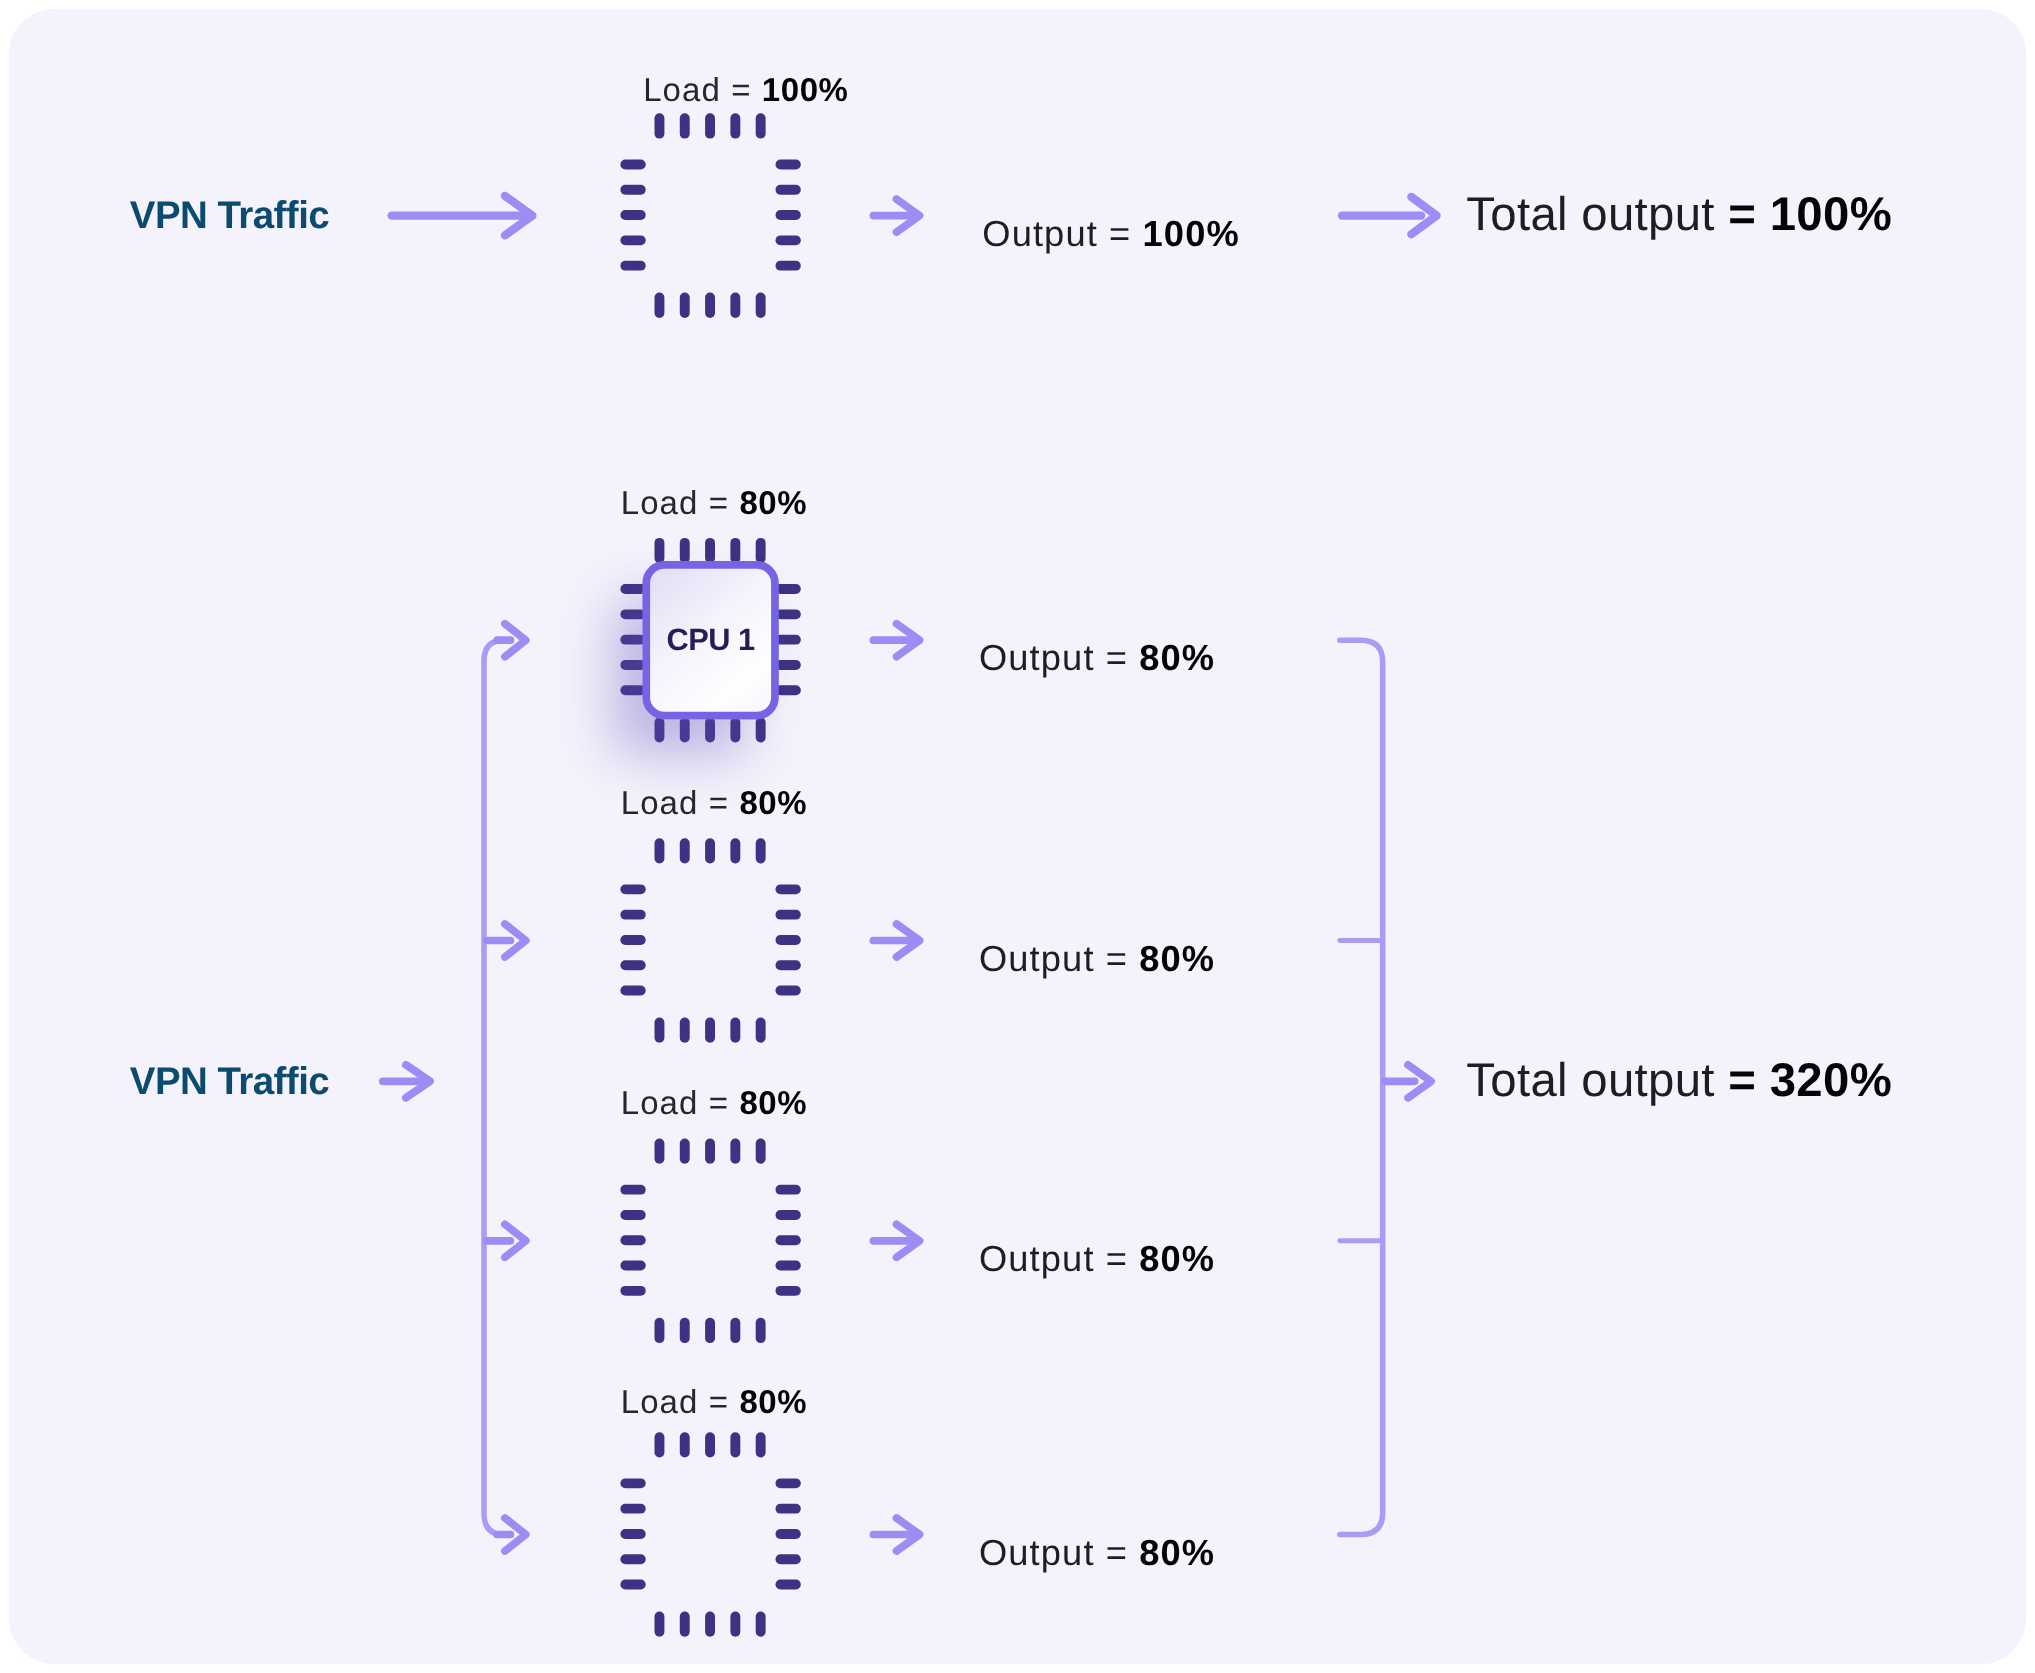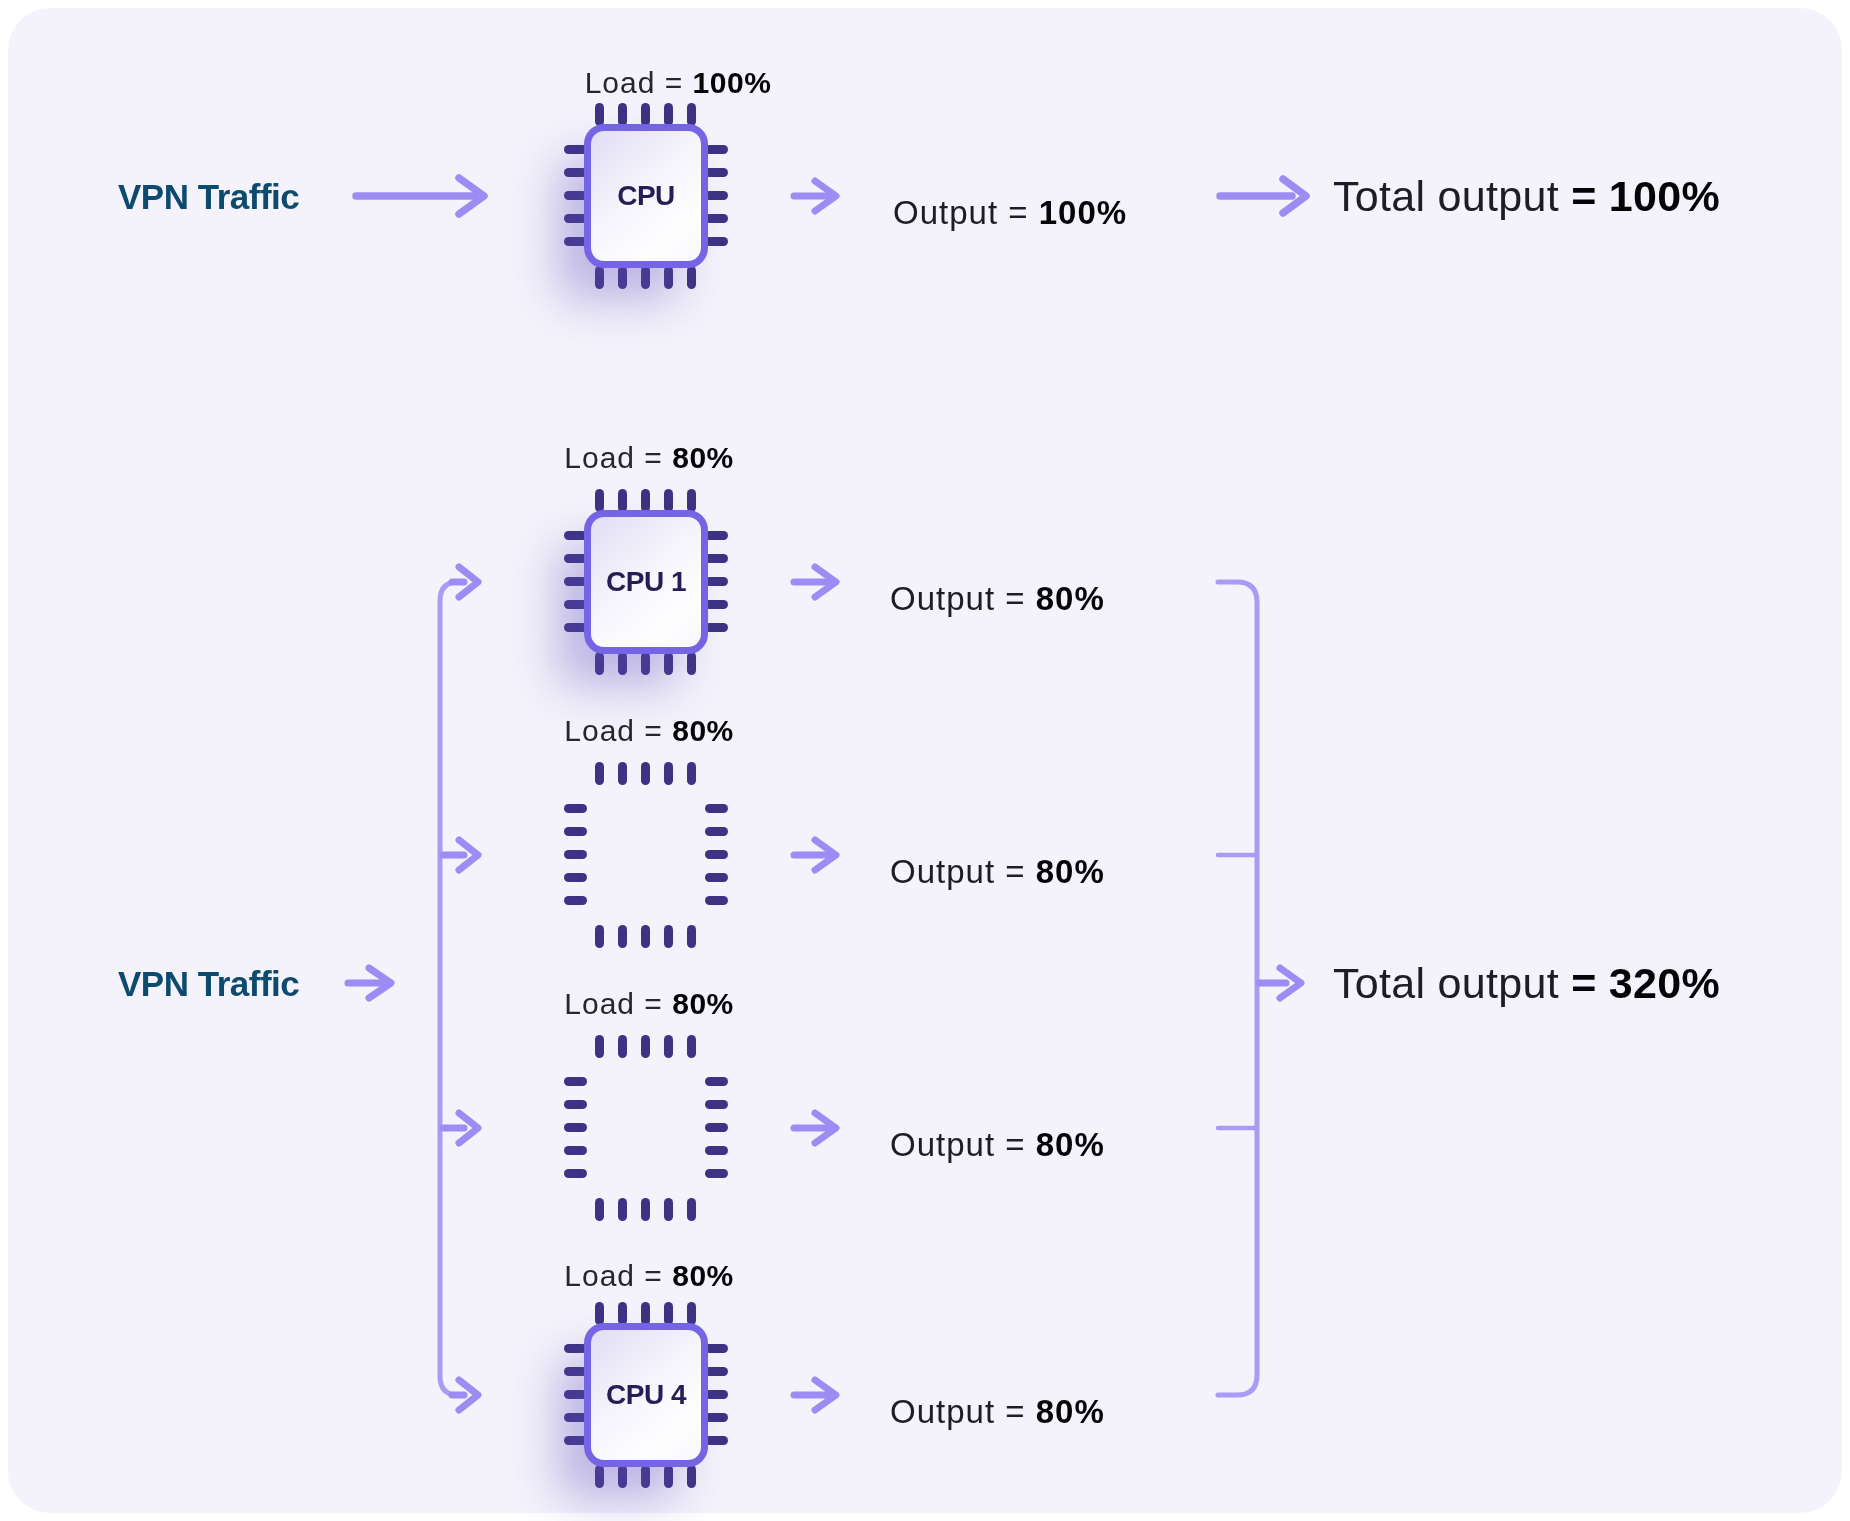--- a/index.html
+++ b/index.html
@@ -135,23 +135,20 @@
     <div class="pin h pl ph1"></div>
     <div class="pin h pl ph2"></div>
     <div class="pin h pl ph3"></div>
     <div class="pin h pl ph4"></div>
     <div class="pin h pl ph5"></div>
     <div class="pin h pr ph1"></div>
     <div class="pin h pr ph2"></div>
     <div class="pin h pr ph3"></div>
     <div class="pin h pr ph4"></div>
     <div class="pin h pr ph5"></div>
-    <div class="body">
-        <span>CPU</span>
-      </div>
   </div>
 
   <div class="txt outlbl" style="left:893px;top:196px;"><span>Output = </span><b>100%</b></div>
 
   <div class="txt totlbl" style="left:1333px;top:196px;"><span>Total output </span><b>= 100%</b></div>
 
   <div class="txt vpn" style="left:118px;top:983px;">VPN Traffic</div>
 
   <div class="txt loadlbl" style="left:649px;top:458px;"><span>Load = </span><b>80%</b></div>
   <div class="chip" style="left:564px;top:489px;">
@@ -246,20 +243,17 @@
     <div class="pin h pl ph1"></div>
     <div class="pin h pl ph2"></div>
     <div class="pin h pl ph3"></div>
     <div class="pin h pl ph4"></div>
     <div class="pin h pl ph5"></div>
     <div class="pin h pr ph1"></div>
     <div class="pin h pr ph2"></div>
     <div class="pin h pr ph3"></div>
     <div class="pin h pr ph4"></div>
     <div class="pin h pr ph5"></div>
-    <div class="body">
-        <span>CPU 4</span>
-      </div>
   </div>
   <div class="txt outlbl" style="left:890px;top:1395px;"><span>Output = </span><b>80%</b></div>
 
   <div class="txt totlbl" style="left:1333px;top:983px;"><span>Total output </span><b>= 320%</b></div>
 </div>
 
 </body></html>

